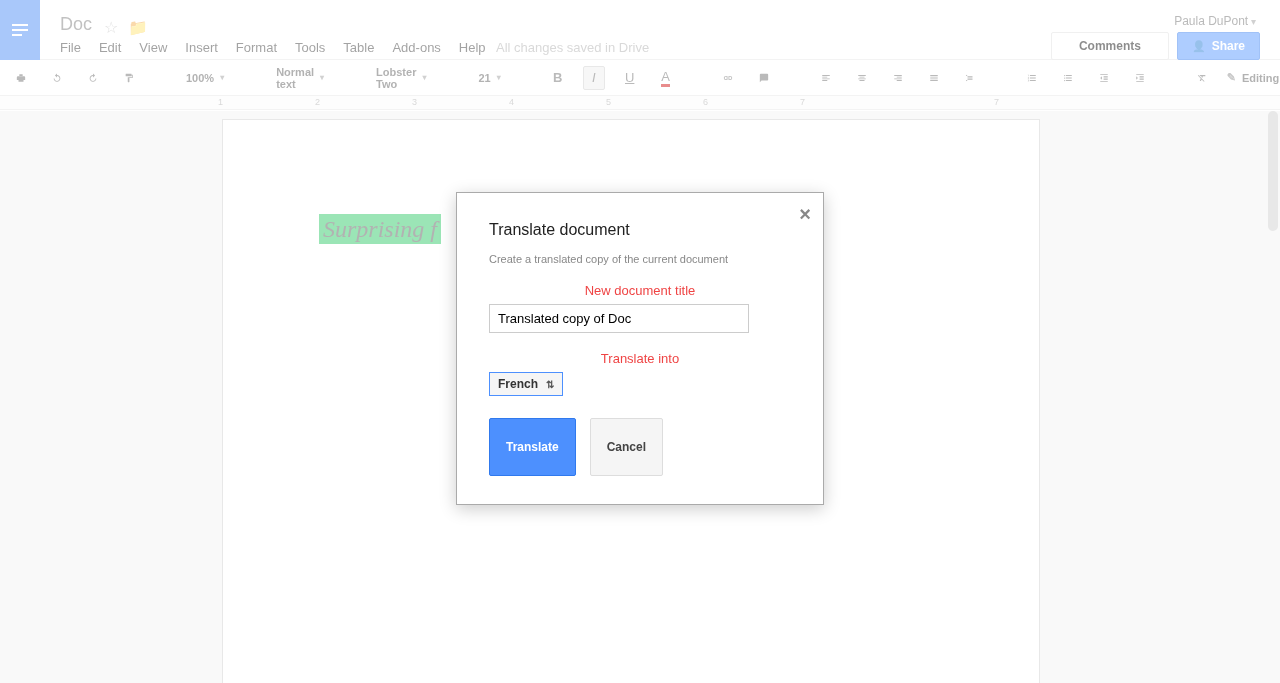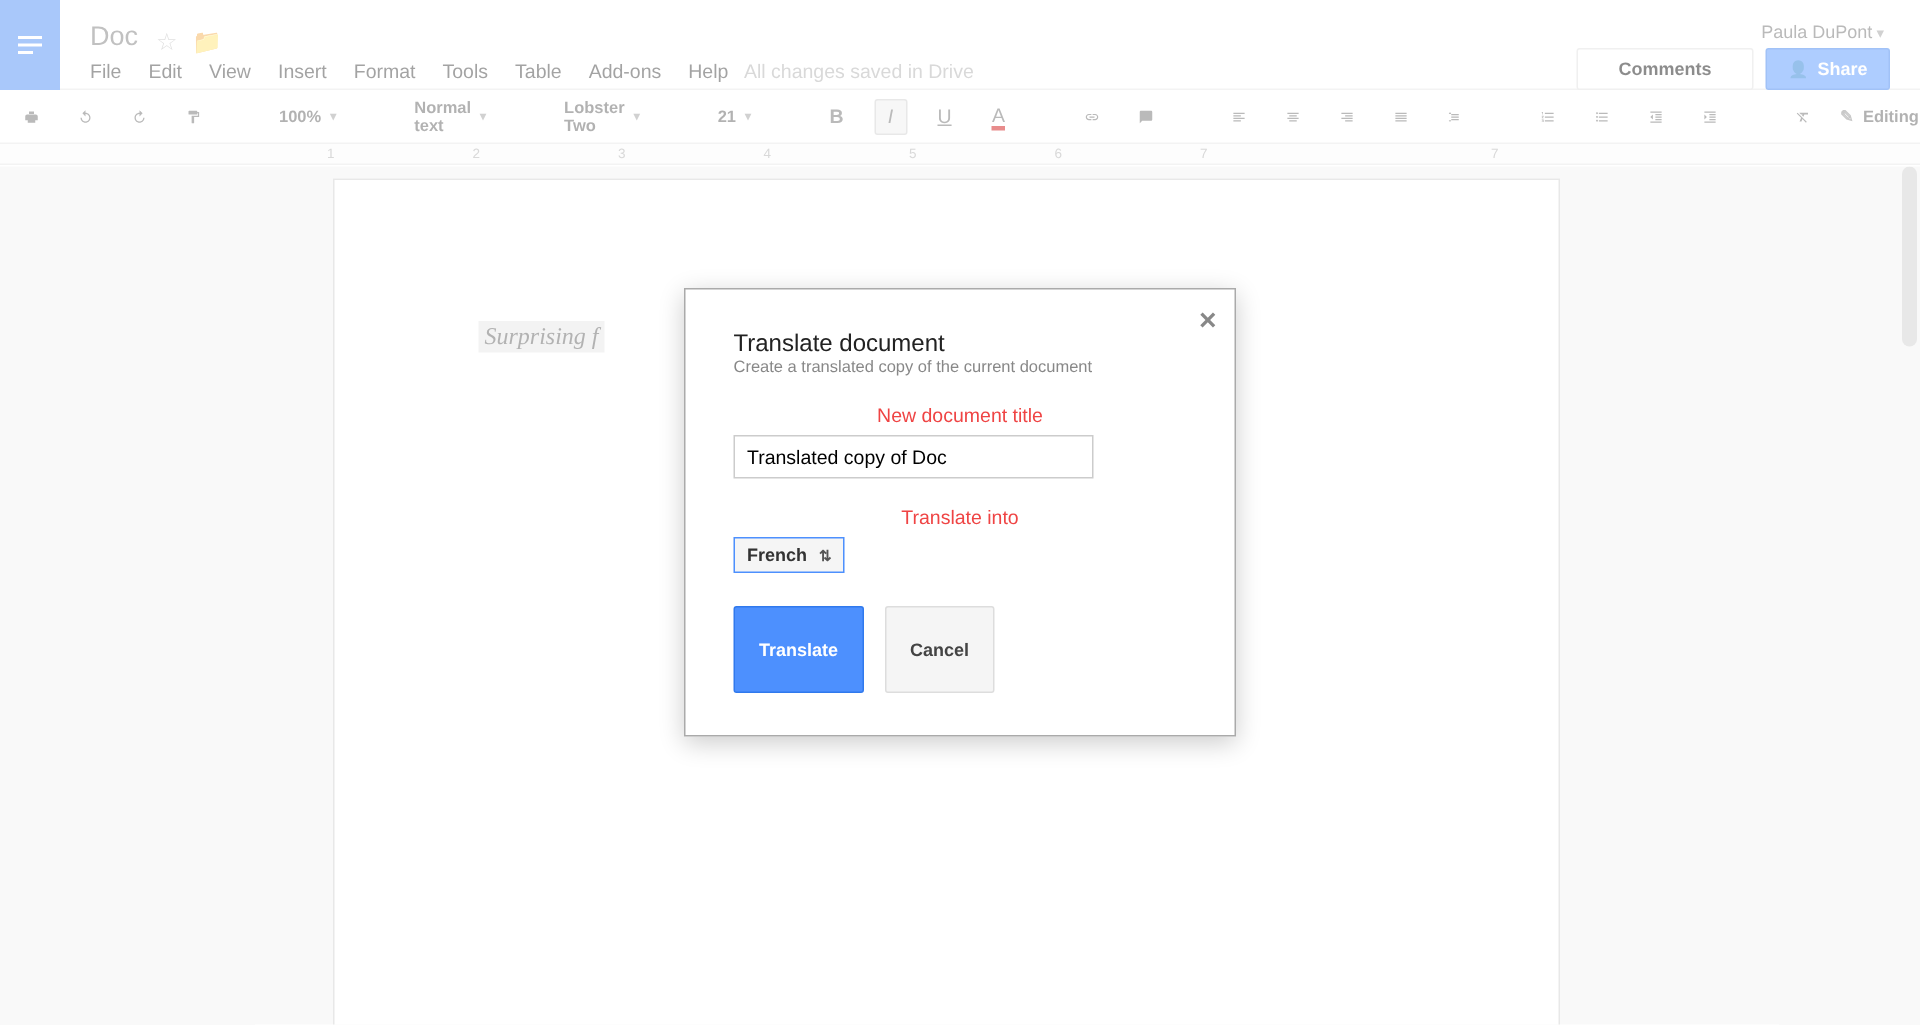--- a/index.html
+++ b/index.html
@@ -37,29 +37,29 @@
 .tb-collapse { margin-left: 14px; color: #999; cursor: pointer; }
 
 
 .ruler { height: 14px; background: #fafafa; border-bottom: 1px solid #e5e5e5; position: relative; font-size: 9px; color: #aaa; }
 .ruler-num { position: absolute; top: 1px; }
 
 
 .doc-area { position: absolute; top: 111px; left: 0; right: 0; bottom: 0; background: #f1f1f1; overflow: hidden; }
 .scrollbar { position: absolute; right: 2px; top: 0; width: 10px; height: 120px; background: #ccc; border-radius: 5px; }
 .page { position: absolute; left: 222px; top: 8px; width: 818px; height: 1000px; background: #fff; border: 1px solid #ccc; padding: 96px; }
-.doc-text { font-family: cursive; font-style: italic; font-size: 16px; color: #555; background: #e5e5e5; display: inline; padding: 2px 4px; }
+.doc-text { font-family: cursive; font-style: italic; font-size: 24px; color: #555; background: #22c55e; display: inline; padding: 2px 4px; }
 
 
 .dialog { position: absolute; left: 456px; top: 192px; width: 368px; background: #fff; border: 1px solid #aaa; padding: 28px 32px; box-shadow: 0 4px 16px rgba(0,0,0,0.2); z-index: 100; }
 .dialog-close { position: absolute; right: 12px; top: 10px; font-size: 20px; color: #888; cursor: pointer; font-weight: bold; }
-.dialog h2 { font-size: 16px; font-weight: normal; color: #222; }
+.dialog h2 { font-size: 16px; font-weight: normal; color: #222; margin-bottom: 14px; }
 .dialog-sub { font-size: 11px; color: #888; margin-bottom: 18px; }
 .field-label { font-size: 13px; color: #ef4444; margin-bottom: 6px; display: block; text-align: center; }
-.text-input { width: 240px; padding: 6px 8px; border: 1px solid #ccc; font-size: 13px; margin-bottom: 18px; }
+.text-input { width: 260px; padding: 6px 8px; border: 1px solid #ccc; font-size: 13px; margin-bottom: 18px; }
 .select-wrap { display: inline-block; border: 1px solid #4d90fe; background: #f5f5f5; padding: 4px 8px; font-size: 12px; font-weight: bold; color: #333; margin-bottom: 22px; position: relative; }
 .select-wrap::after { content: "⇅"; font-size: 10px; margin-left: 8px; color: #555; }
 .dialog-actions { display: flex; gap: 14px; }
 .btn-primary { background: #4d90fe; border: 1px solid #3079ed; color: #fff; padding: 21px 16px; font-size: 12px; font-weight: bold; border-radius: 2px; cursor: pointer; }
 .btn-secondary { background: #f5f5f5; border: 1px solid #ddd; color: #444; padding: 7px 16px; font-size: 12px; font-weight: bold; border-radius: 2px; cursor: pointer; }
 
 .icon-svg { width: 14px; height: 14px; fill: #666; }
 </style>
 </head>
 <body>

